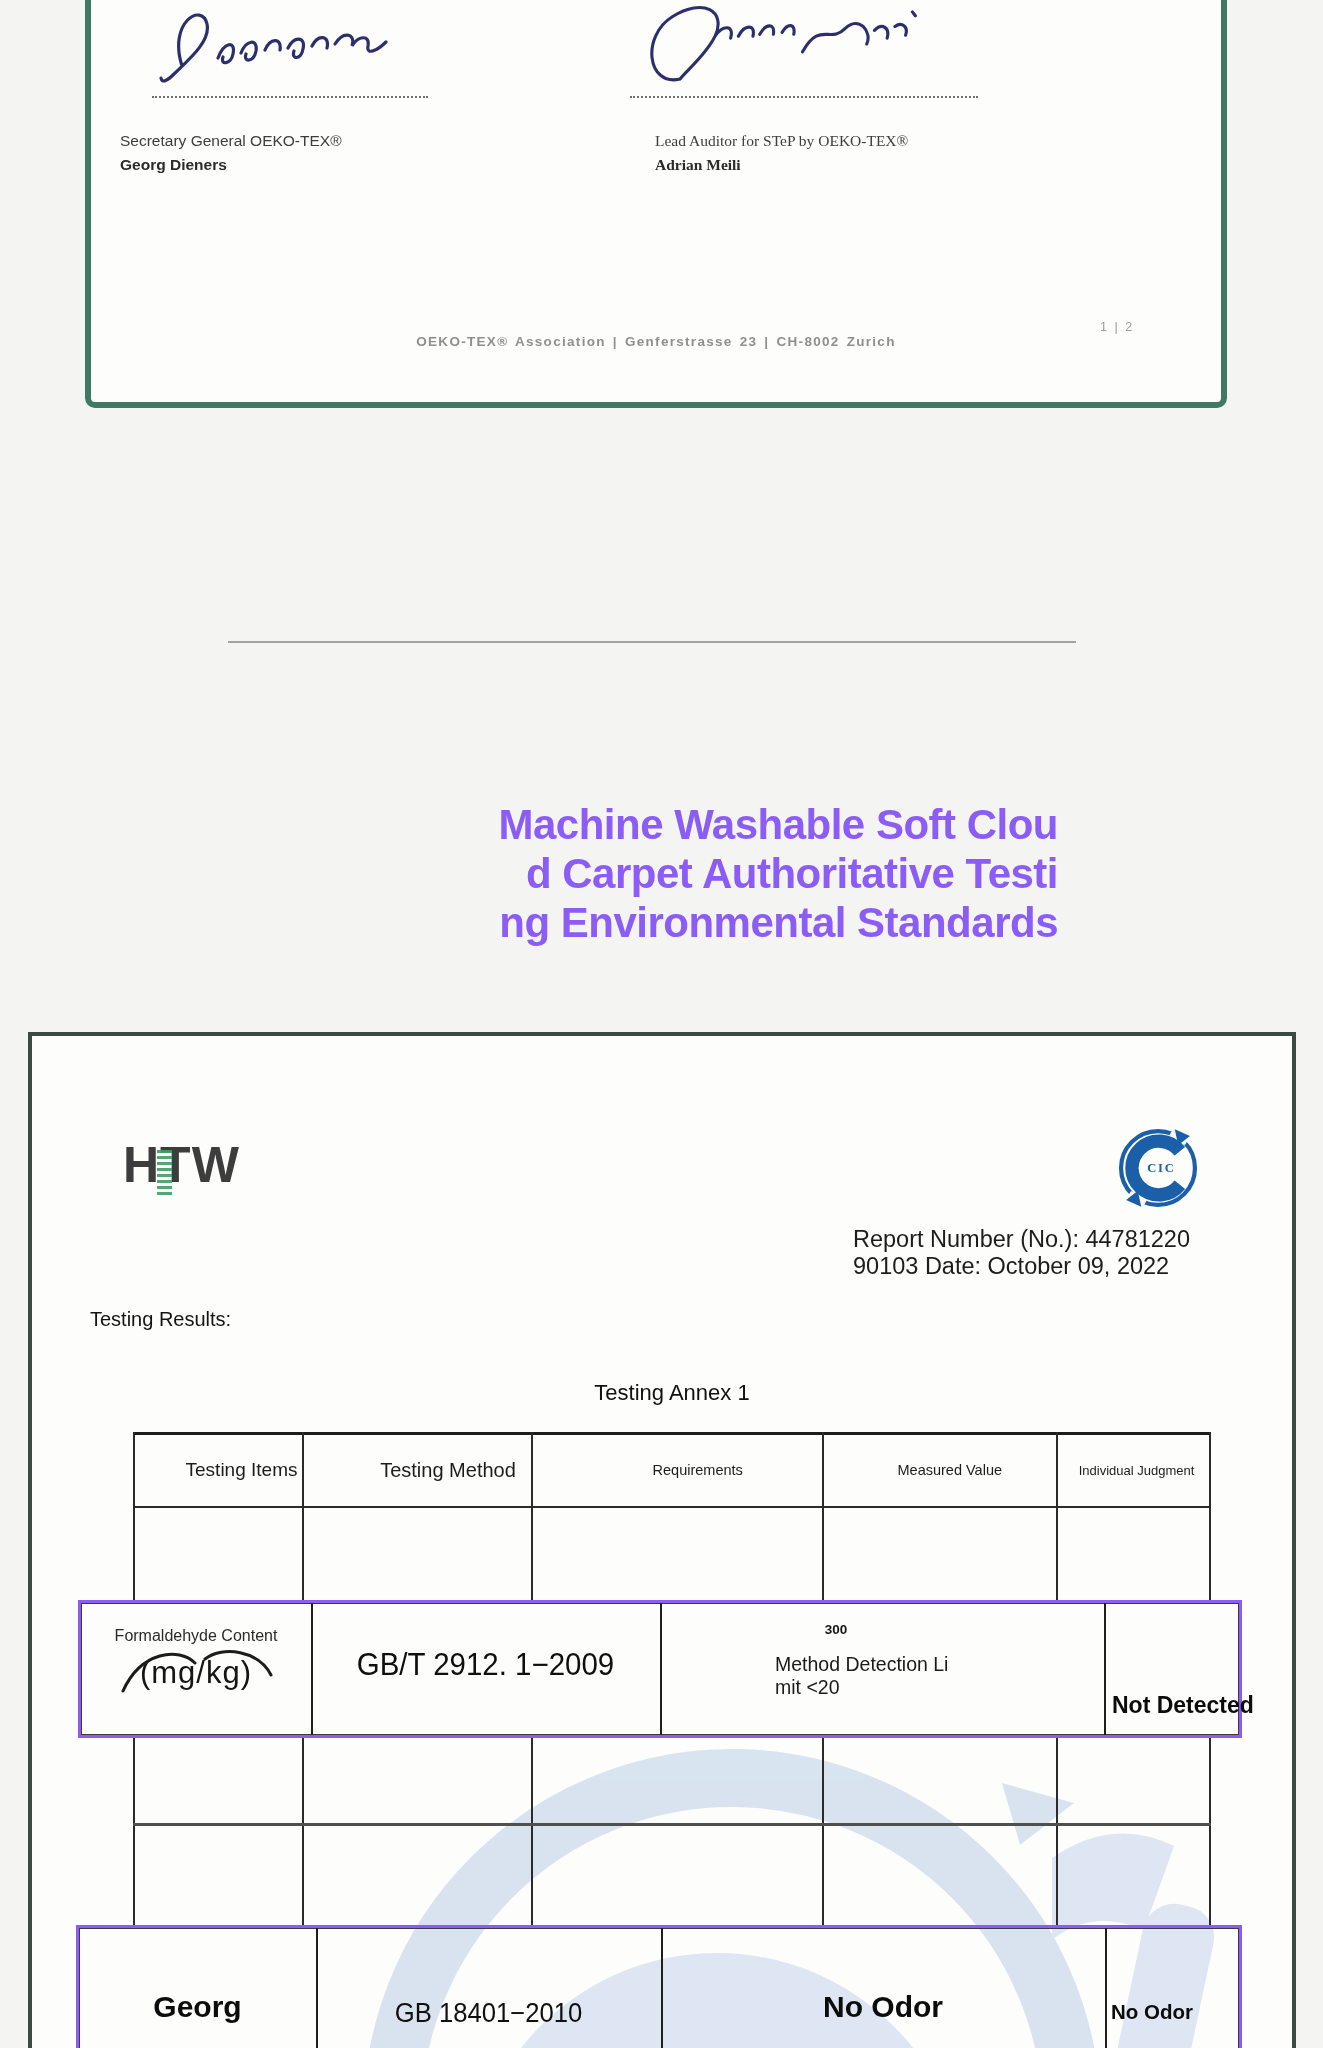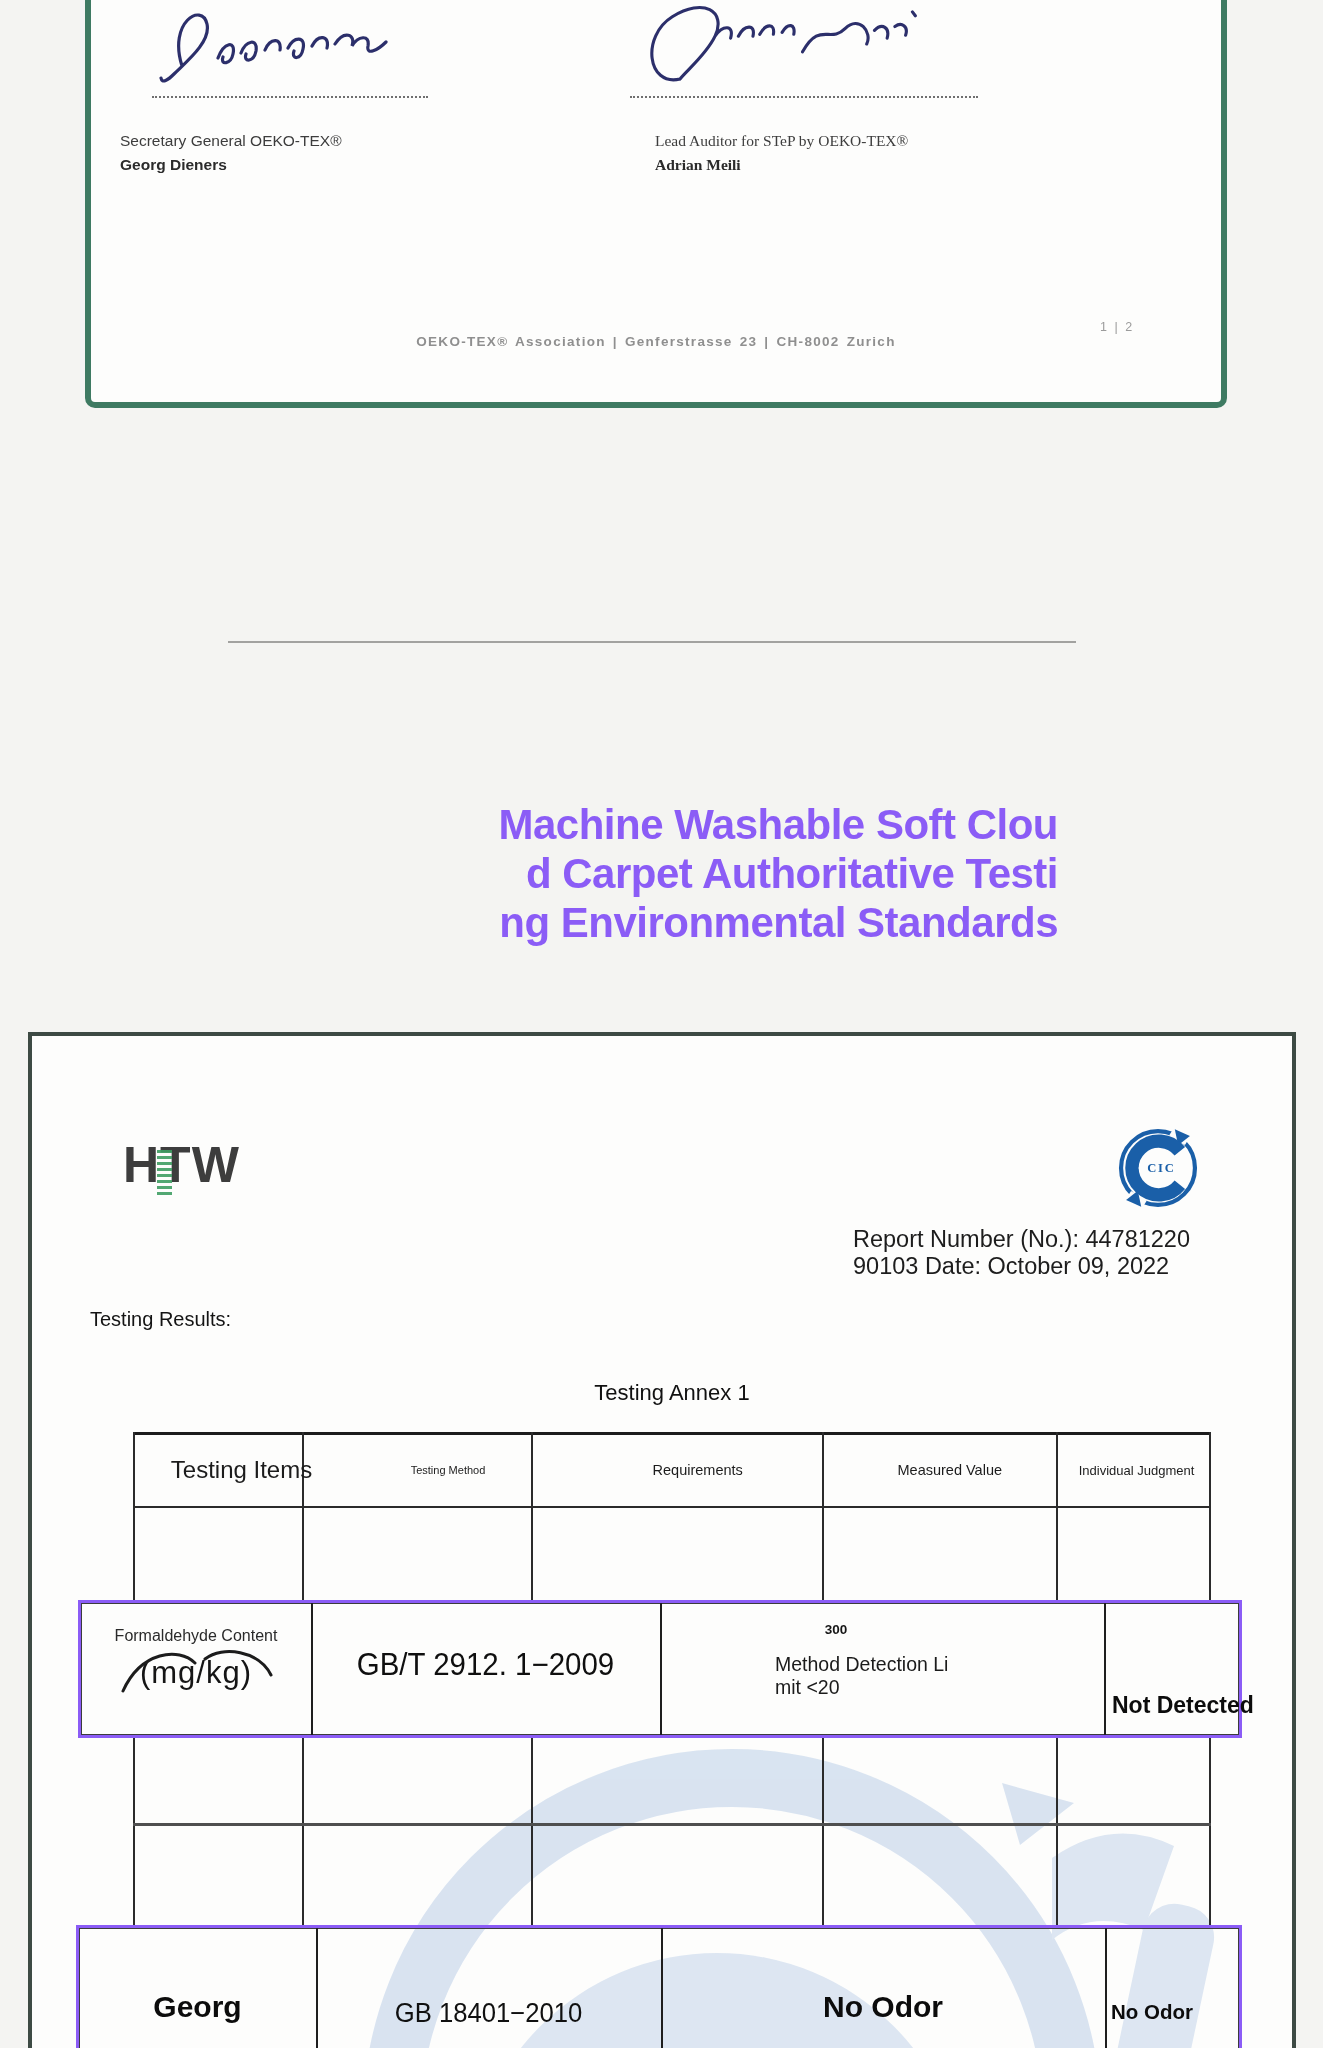--- a/index.html
+++ b/index.html
@@ -44,22 +44,22 @@
   }
   .cic{position:absolute;left:1084px;top:90px;width:84px;height:84px;z-index:1;}
   .report-no{position:absolute;left:821px;top:190px;font-size:23.5px;line-height:27px;color:#1d1d1d;z-index:1;}
   .tr-label{position:absolute;left:58px;top:272px;font-size:20px;color:#141414;z-index:1;}
   .annex{position:absolute;left:101px;top:344px;width:1078px;text-align:center;font-size:22px;color:#111;z-index:1;}
   
   .vline{position:absolute;width:2px;background:#2b2b2b;z-index:1;}
   .hline{position:absolute;background:#2b2b2b;z-index:1;}
   .thead{position:absolute;left:101px;top:399px;width:1078px;height:70px;display:flex;z-index:1;}
   .thead .hc{display:flex;align-items:center;justify-content:center;color:#1c1c1c;}
-  .hc.c0{width:201px;font-size:24px;padding-left:12px;}
-  .hc.c1{width:229px;font-size:11px;}
+  .hc.c0{width:201px;font-size:19px;padding-left:12px;}
+  .hc.c1{width:229px;font-size:20px;}
   .hc.c2{width:291px;font-size:14.5px;}
   .hc.c3{width:234px;font-size:14.5px;}
   .hc.c4{width:155px;font-size:13px;}
   
   .hl{
     position:absolute;box-sizing:border-box;border:3px solid #8b5cf6;
     box-shadow:inset 0 0 0 1px #3c3c3c;background:transparent;z-index:2;
   }
   .hl .cdiv{position:absolute;top:0;bottom:0;width:2px;background:#1e1e1e;}
   .hl .cell{position:absolute;color:#111;}

